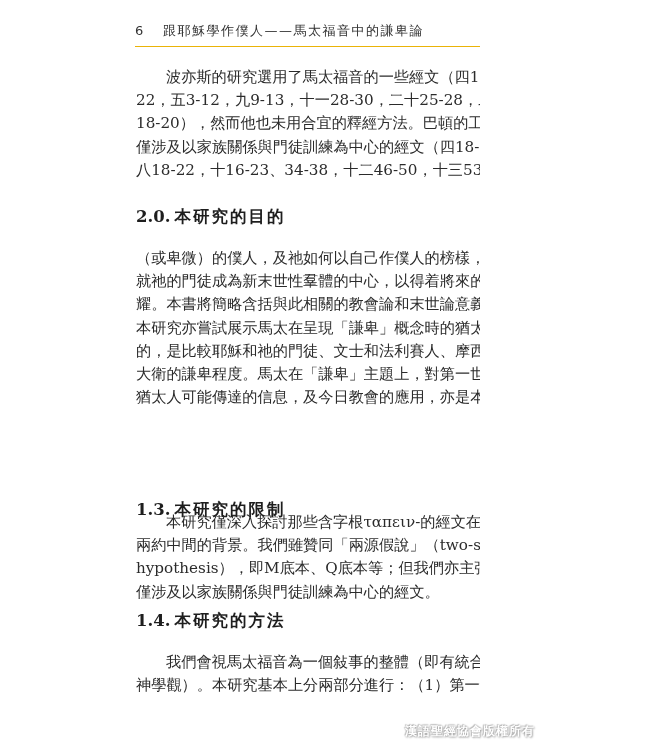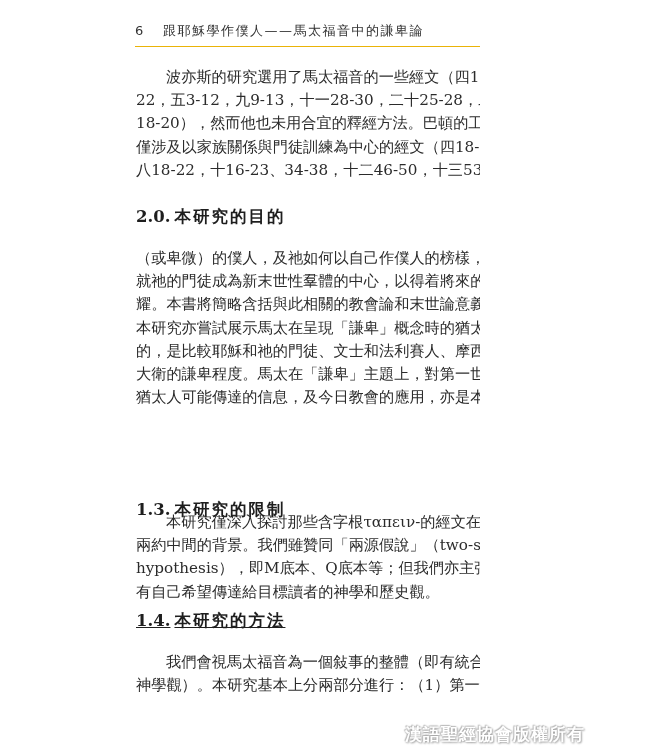--- a/index.html
+++ b/index.html
@@ -62,21 +62,21 @@
     }
     .section-heading .num {
       letter-spacing: 0;
       margin-right: 4px;
     }
     .watermark {
       position: absolute;
       left: 405px;
       top: 723px;
       font-family: "DejaVu Sans", "Liberation Sans", sans-serif;
-      font-size: 17px;
+      font-size: 12px;
       font-weight: bold;
       color: #ffffff;
       letter-spacing: 1px;
       text-shadow: 0 0 2px #9a9a9a, 1px 1px 2px #b0b0b0, -1px -1px 1px #c8c8c8;
       white-space: nowrap;
     }
   </style>
 </head>
 <body>
 
@@ -107,24 +107,24 @@
 </div>
 
 <div class="section-heading" style="top:464px;margin-top:35px;">
   <span class="num">1.3.</span><span>本研究的限制</span>
 </div>
 
 <div class="body-text" style="top:511px;">
   <span class="line indent">本研究僅深入探討那些含字根ταπειν-的經文在舊約和</span>
   <span class="line">兩約中間的背景。我們雖贊同「兩源假說」（two-source</span>
   <span class="line">hypothesis），即M底本、Q底本等；但我們亦主張馬太</span>
-  <span class="line">有自己希望傳達給目標讀者的神學和歷史觀。</span>
+  <span class="line">僅涉及以家族關係與門徒訓練為中心的經文。</span>
 </div>
 
-<div class="section-heading" style="top:610px;text-decoration:underline;">
+<div class="section-heading" style="top:610px;">
   <span class="num">1.4.</span><span>本研究的方法</span>
 </div>
 
 <div class="body-text" style="top:651px;">
   <span class="line indent">我們會視馬太福音為一個敍事的整體（即有統合的</span>
   <span class="line">神學觀）。本研究基本上分兩部分進行：（1）第一部</span>
 </div>
 
 <div class="watermark">漢語聖經協會版權所有</div>
 

